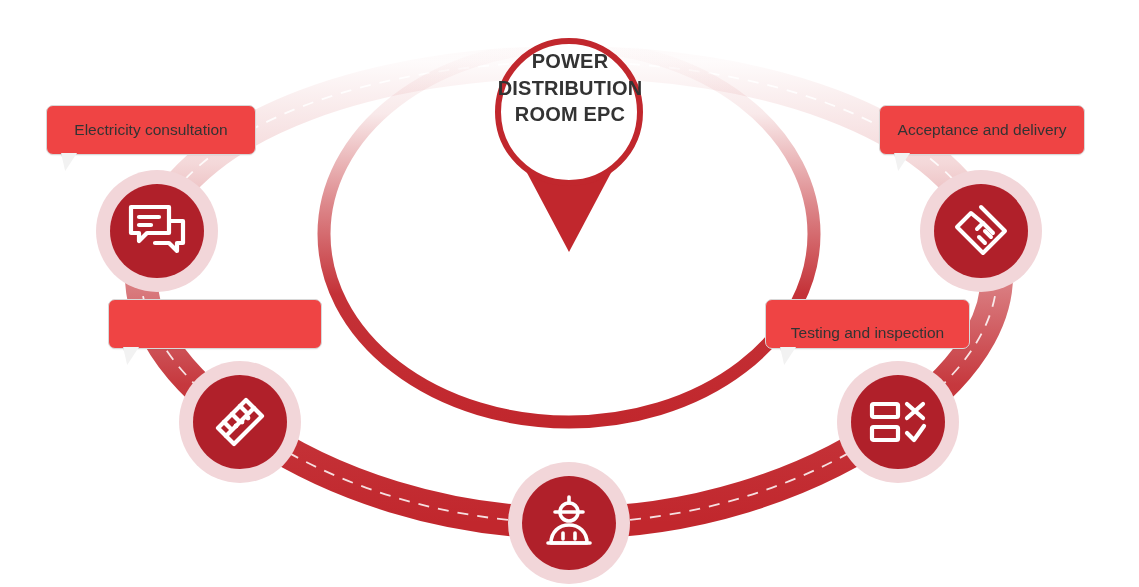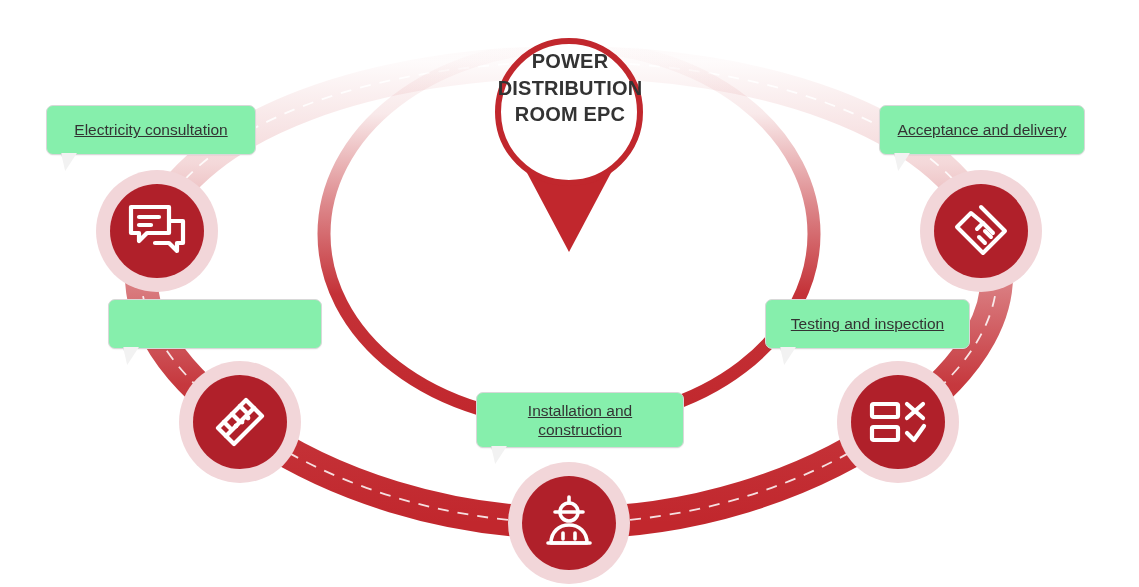--- a/index.html
+++ b/index.html
@@ -39,33 +39,32 @@
     line-height: 1.33;
     letter-spacing: 0.2px;
     color: #333333;
     pointer-events: none;
   }
 
   
   .label-box {
     position: absolute;
     box-sizing: border-box;
-    background: #86efac;
+    background: #ef4444;
     border: 1px solid #d8d8d8;
     border-radius: 7px;
     color: #333333;
     font-size: 15.5px;
     line-height: 1.25;
     display: flex;
     align-items: center;
     justify-content: center;
     padding: 6px 14px;
     text-align: center;
     box-shadow: 0 1px 1px rgba(0,0,0,0.04);
-    text-decoration: underline;
   }
   .label-box .label-text {
     display: block;
     white-space: pre-line;
   }
   
   .label-box .tail {
     position: absolute;
     bottom: -17px;
     left: 14px;
@@ -73,21 +72,21 @@
     height: 18px;
     background: #f2f2f2;
     border-left: 1px solid #d9d9d9;
     border-right: 1px solid #d9d9d9;
     clip-path: polygon(0% 0%, 100% 0%, 26% 100%);
   }
 
   #label-electricity   { left:  46px; top: 105px; width: 210px; height: 50px; }
   #label-design        { left: 108px; top: 299px; width: 214px; height: 50px; }
   #label-installation  { left: 476px; top: 392px; width: 208px; height: 56px; }
-  #label-testing       { left: 765px; top: 299px; width: 205px; height: 50px; }
+  #label-testing       { left: 765px; top: 299px; width: 205px; height: 50px; align-items: flex-end; }
   #label-acceptance    { left: 879px; top: 105px; width: 206px; height: 50px; align-items: center; }
 </style>
 </head>
 <body>
 
 <div id="stage">
 
   <svg id="diagram-svg" viewBox="0 0 1139 587">
     <defs>
 
@@ -234,25 +233,20 @@
 
   <div class="label-box" id="label-electricity">
     <span class="label-text">Electricity consultation</span>
     <span class="tail"></span>
   </div>
 
   <div class="label-box" id="label-design">
     <span class="tail"></span>
   </div>
 
-  <div class="label-box" id="label-installation">
-    <span class="label-text">Installation and
-construction</span>
-    <span class="tail"></span>
-  </div>
 
   <div class="label-box" id="label-testing">
     <span class="label-text">Testing and inspection</span>
     <span class="tail"></span>
   </div>
 
   <div class="label-box" id="label-acceptance">
     <span class="label-text">Acceptance and delivery</span>
     <span class="tail"></span>
   </div>

